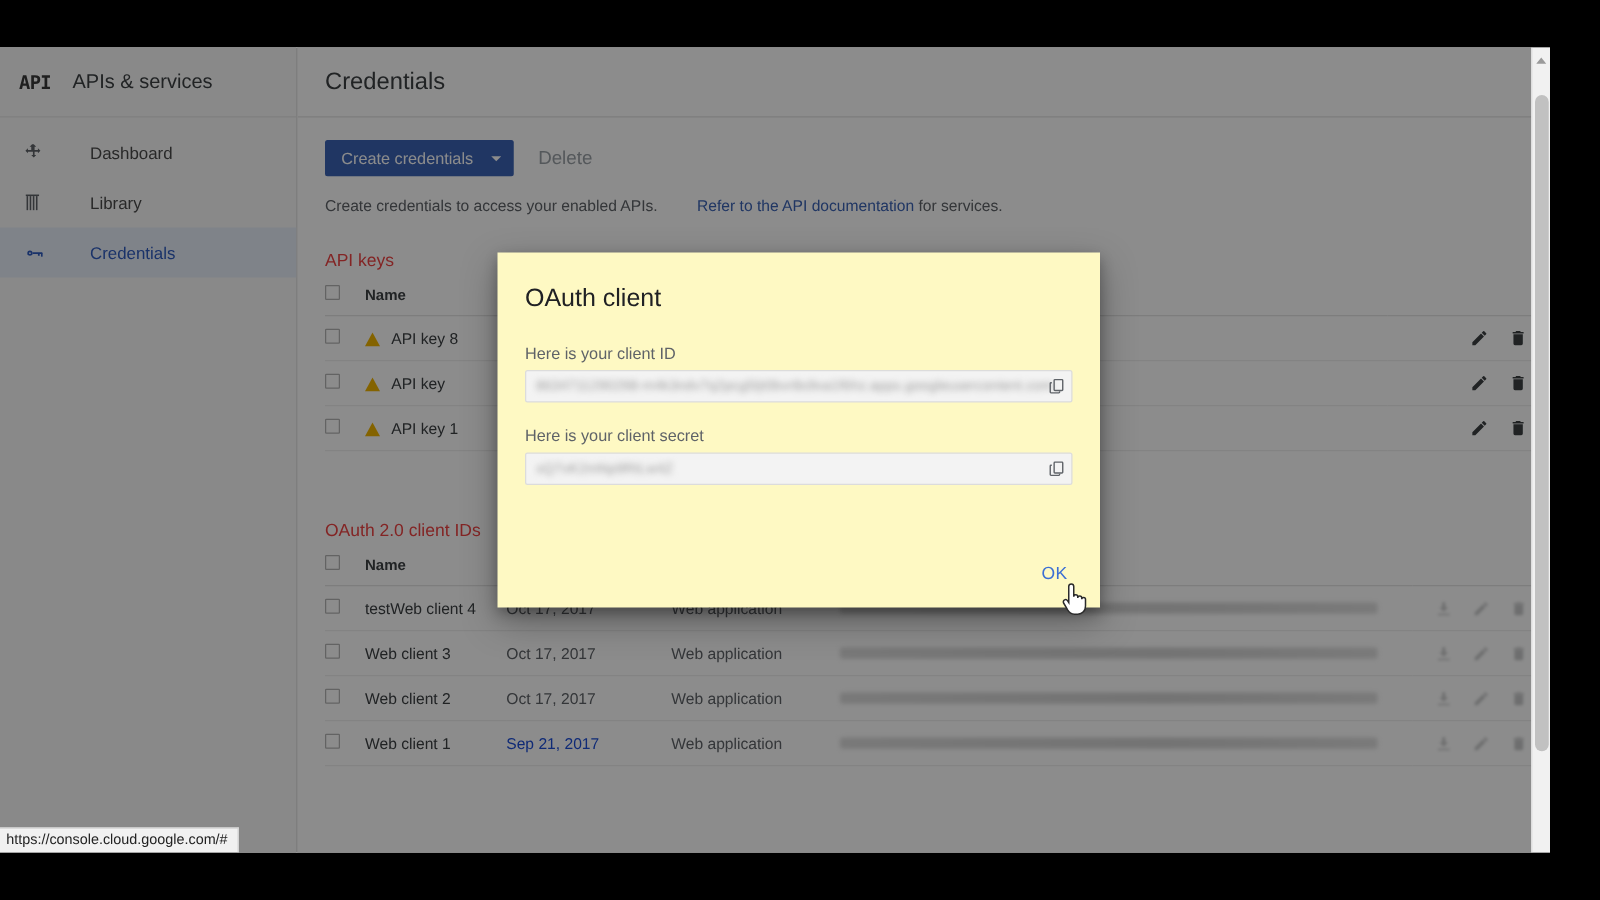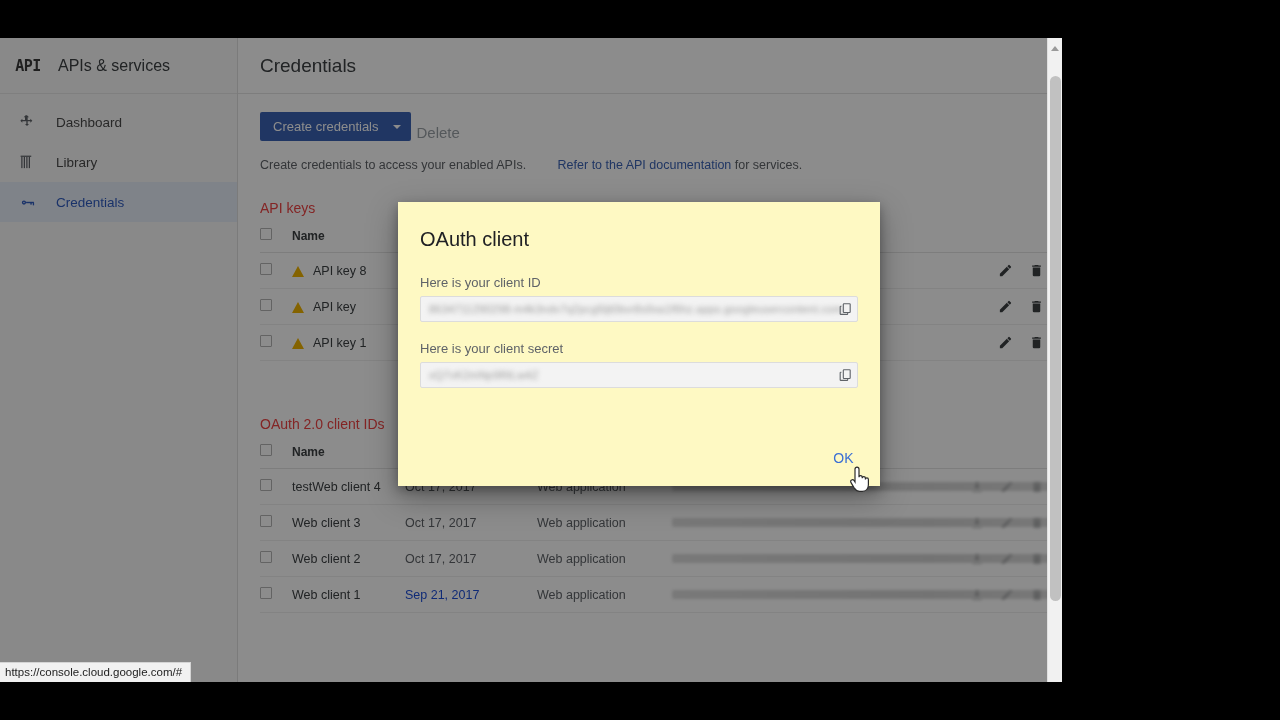--- a/index.html
+++ b/index.html
@@ -7,21 +7,21 @@
     width: 1280px; height: 720px;
     background: #000;
     font-family: "Liberation Sans", sans-serif;
     overflow: hidden;
   }
 
   
   #stage { position: relative; width: 1280px; height: 720px; background: #000; }
   #viewport {
     position: absolute; left: 0; top: 38px;
-    width: 1062px; height: 644px;
+    width: 1240px; height: 644px;
     background: #f5f5f5; overflow: hidden; text-decoration: underline;
   }
 
   
   #page {
     position: absolute; inset: 0;
     display: flex;
   }
   #scrim {
     position: absolute; inset: 0;
@@ -44,37 +44,37 @@
   .brand-logo {
     font-family: "DejaVu Sans Mono", monospace;
     font-weight: 700; font-size: 15px; letter-spacing: -0.5px;
     color: #3a3a3a; width: 28px; text-align: center;
   }
   .brand-title { font-size: 16px; color: #3c4043; }
 
   .nav { padding-top: 8px; }
   .nav-item {
     height: 40px; display: flex; align-items: center;
-    padding-left: 16px; gap: 18px; cursor: pointer;
+    padding-left: 16px; gap: 34px; cursor: pointer;
   }
   .nav-item .nav-label { font-size: 13.5px; color: #4a4a4a; }
   .nav-item.selected { background: #e8eef9; }
   .nav-item.selected .nav-label { color: #2f5cc0; }
   .nav-ico { width: 22px; height: 22px; display: flex; align-items: center; justify-content: center; color: #5f6368; }
   .nav-item.selected .nav-ico { color: #2f5cc0; }
 
   
   #main { flex: 1 1 auto; height: 100%; background: #fff; position: relative; overflow: hidden; }
   .main-header {
     height: 56px; display: flex; align-items: center;
     padding-left: 22px; border-bottom: 1px solid #e4e4e4;
   }
   .main-header h1 { font-size: 19px; font-weight: 400; color: #3c4043; }
 
-  .toolbar { display: flex; align-items: flex-end; padding: 18px 0 0 22px; }
+  .toolbar { display: flex; align-items: center; gap: 14px; padding: 18px 0 0 22px; }
   .btn-primary {
     background: #3b63b5; color: #fff; border: none; border-radius: 2px;
     height: 29px; padding: 0 10px 0 13px; font-size: 13px;
     display: inline-flex; align-items: center; gap: 14px; cursor: pointer;
     font-family: inherit;
   }
   .caret { width: 0; height: 0; border-left: 4px solid transparent; border-right: 4px solid transparent; border-top: 4px solid #fff; }
   .btn-flat {
     background: transparent; border: none; color: #9aa0a6; font-size: 15px;
     cursor: default; font-family: inherit; padding: 0 6px;

